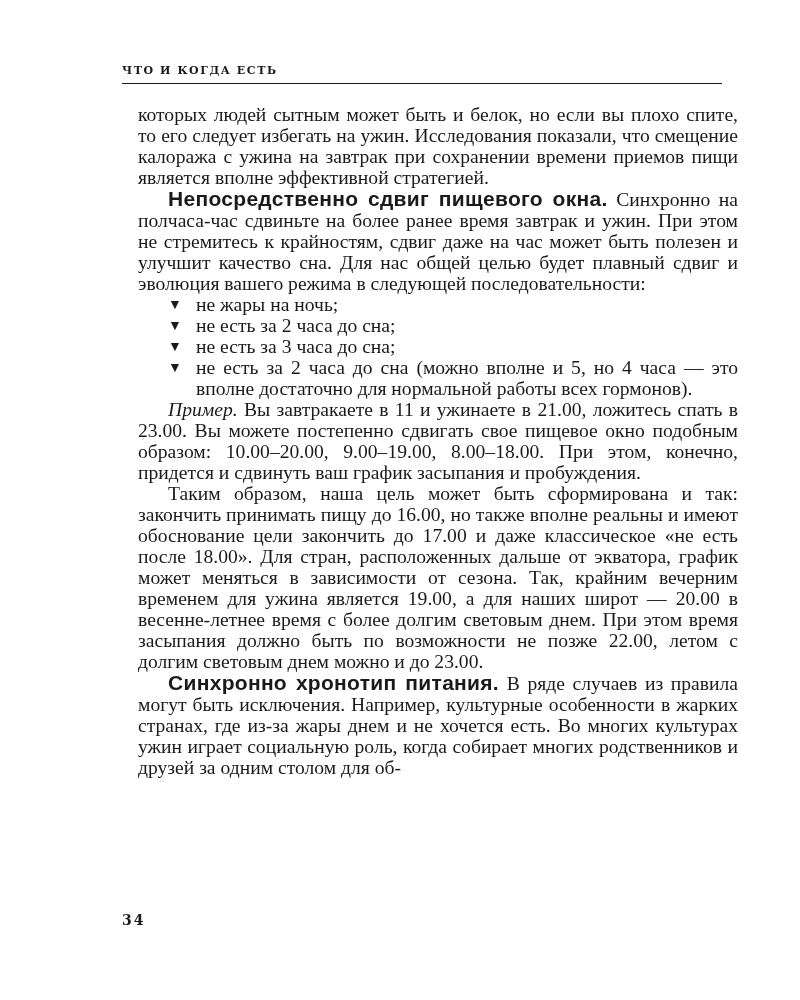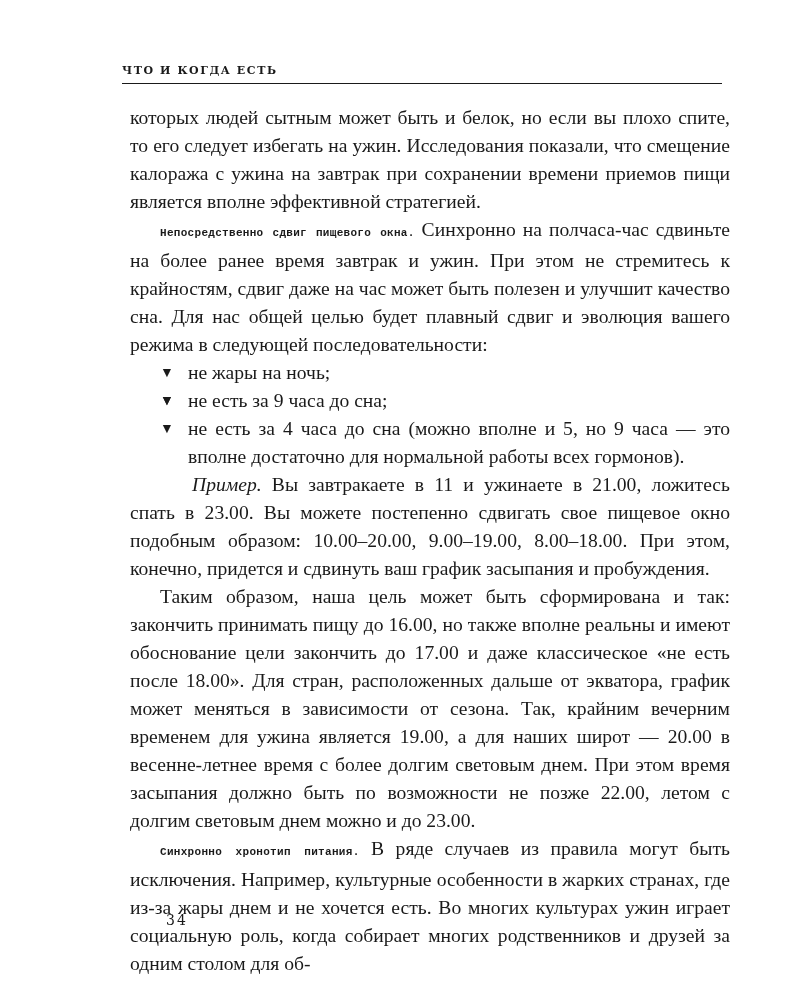--- a/index.html
+++ b/index.html
@@ -37,42 +37,41 @@
       position: absolute;
       top: 83px;
       left: 0;
       width: 600px;
       height: 0;
       border-top: 1.4px solid #1a1a1a;
     }
     .body-text {
       position: absolute;
       top: 104px;
-      left: 8px;
+      left: 16px;
       width: 600px;
       font-family: "Liberation Serif", serif;
       font-size: 19.6px;
-      line-height: 28px;
+      line-height: 21px;
       text-align: justify;
       hyphens: manual;
     }
     .body-text p {
       margin: 0;
     }
     .body-text p.indent {
       text-indent: 30px;
     }
     .body-text b {
-      font-family: Liberation Mono, monospace;
-      font-size: 11px;
+      font-family: Liberation Sans, sans-serif;
+      font-size: 21px;
       letter-spacing: 0.3px;
     }
     .body-text i {
       font-style: italic;
-      margin-left: 32px;
     }
     ul.bullets {
       list-style: none;
       margin: 0;
       padding: 0 0 0 58px;
     }
     ul.bullets li {
       position: relative;
       text-align: left;
     }
@@ -80,43 +79,42 @@
       position: absolute;
       left: -28px;
       top: 0;
       font-size: 14px;
     }
     .folio {
       position: absolute;
       top: 912px;
       left: 0;
       font-family: "DejaVu Serif", serif;
-      font-weight: normal;
+      font-weight: bold;
       font-size: 14px;
       letter-spacing: 2px;
-      margin-left: 44px;
     }
   </style>
 </head>
 <body>
 
 <div class="page">
   <div class="running-head">ЧТО И КОГДА ЕСТЬ</div>
   <div class="head-rule"></div>
 
   <div class="body-text">
     <p>которых людей сытным может быть и белок, но если вы плохо спите, то его следует избегать на ужин. Исследования пока­зали, что смещение калоража с ужина на завтрак при сохра­нении времени приемов пищи является вполне эффективной стратегией.</p>
 
     <p class="indent"><b>Непосредственно сдвиг пищевого окна.</b><span> Синхронно на полчаса-час сдвиньте на более ранее время завтрак и ужин. При этом не стремитесь к крайностям, сдвиг даже на час мо­жет быть полезен и улучшит качество сна. Для нас общей це­лью будет плавный сдвиг и эволюция вашего режима в следу­ющей последовательности:</span></p>
 
     <ul class="bullets">
       <li><span class="marker">▼</span><span>не жары на ночь;</span></li>
-      <li><span class="marker">▼</span></li>
-      <li><span class="marker">▼</span><span>не есть за 9 часа до сна;</span></li>
-      <li style="text-align: justify;"><span class="marker">▼</span><span>не есть за 4 часа до сна (можно вполне и 5, но 9 часа — это вполне достаточно для нормальной работы всех гор­монов).</span></li>
+      <li><span class="marker">▼</span><span>не есть за 2 часа до сна;</span></li>
+      <li><span class="marker">▼</span><span>не есть за 3 часа до сна;</span></li>
+      <li style="text-align: justify;"><span class="marker">▼</span><span>не есть за 2 часа до сна (можно вполне и 5, но 4 часа — это вполне достаточно для нормальной работы всех гор­монов).</span></li>
     </ul>
 
     <p class="indent"><i>Пример.</i><span> Вы завтракаете в 11 и ужинаете в 21.00, ложитесь спать в 23.00. Вы можете постепенно сдвигать свое пищевое окно подобным образом: 10.00–20.00, 9.00–19.00, 8.00–18.00. При этом, конечно, придется и сдвинуть ваш график засыпа­ния и пробуждения.</span></p>
 
     <p class="indent">Таким образом, наша цель может быть сформирована и так: закончить принимать пищу до 16.00, но также вполне реальны и имеют обоснование цели закончить до 17.00 и даже клас­сическое «не есть после 18.00». Для стран, расположенных дальше от экватора, график может меняться в зависимости от сезона. Так, крайним вечерним временем для ужина является 19.00, а для наших широт — 20.00 в весенне-летнее время с бо­лее долгим световым днем. При этом время засыпания должно быть по возможности не позже 22.00, летом с долгим световым днем можно и до 23.00.</p>
 
     <p class="indent"><b>Синхронно хронотип питания.</b><span> В ряде случаев из правила могут быть исключения. Например, культурные особенности в жарких странах, где из-за жары днем и не хочется есть. Во многих культурах ужин играет социальную роль, когда соби­рает многих родственников и друзей за одним столом для об-</span></p>
   </div>
 
   <div class="folio">34</div>

